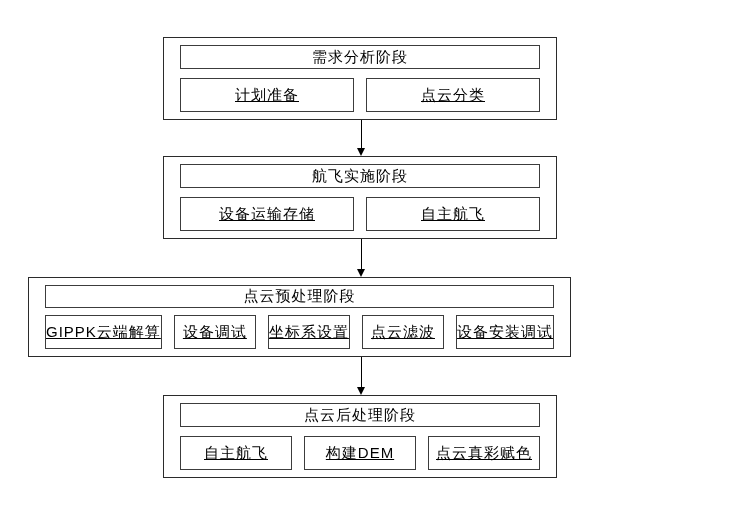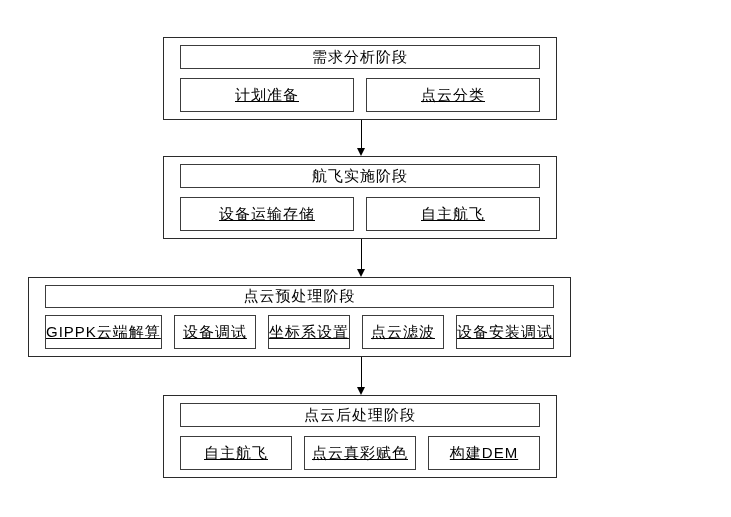--- a/index.html
+++ b/index.html
@@ -130,18 +130,18 @@
 
   <div class="arrow" style="top:357px;height:38px">
     <div class="shaft"></div>
     <div class="head"></div>
   </div>
 
   <div class="stage narrow" style="top:395px">
     <div class="stage-title">点云后处理阶段</div>
     <div class="steps">
       <div class="step">自主航飞</div>
+      <div class="step">构建DEM</div>
       <div class="step">点云真彩赋色</div>
-      <div class="step">构建DEM</div>
     </div>
   </div>
 
 </div>
 
 </body></html>

